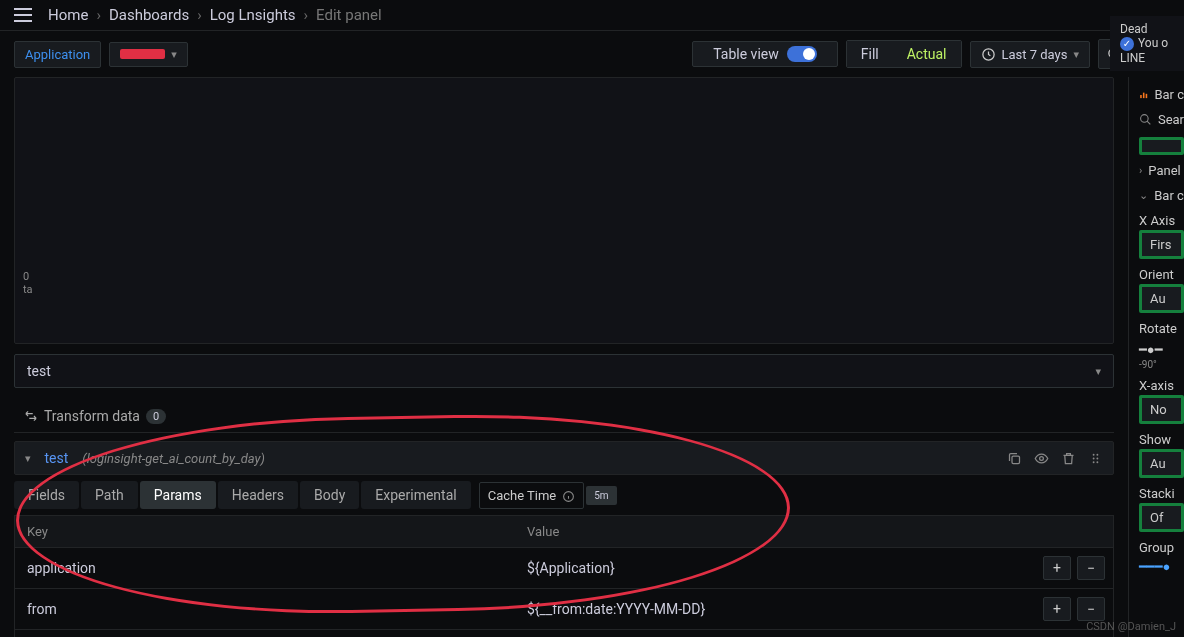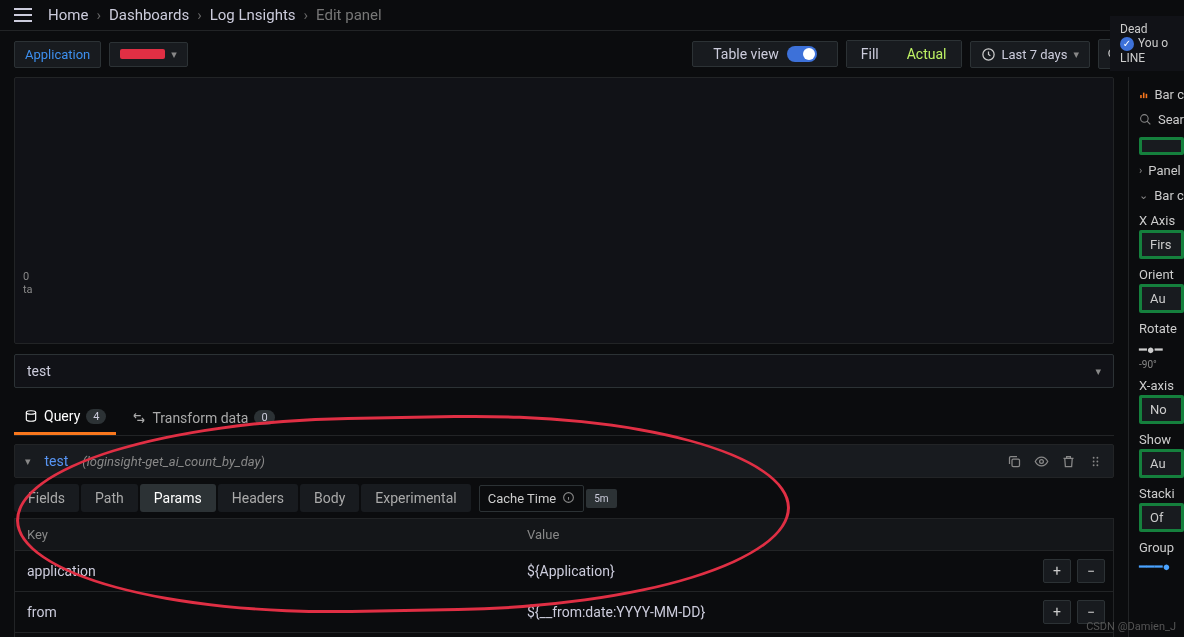--- a/index.html
+++ b/index.html
@@ -90,21 +90,21 @@
     display: flex;
     align-items: center;
     gap: 14px;
   }
   .query-name { color: #5794f2; font-size: 14px; }
   .query-desc { color: #888; font-style: italic; font-size: 13px; }
   .query-actions { margin-left: auto; display: flex; gap: 12px; color: #888; }
   .query-subtabs { display: flex; align-items: center; gap: 2px; margin-top: 6px; }
   .subtab { padding: 6px 14px; background: #181b1f; border-radius: 3px; cursor: pointer; color: #aaa; font-size: 14px; }
   .subtab.active { background: #2c3235; color: #fff; }
-  .cache-pill { display: flex; align-items: flex-start; gap: 6px; margin-left: 6px; border:1px solid #2c3235; border-radius:2px; padding:5px 8px; font-size:13px; color:#ccc; }
+  .cache-pill { display: flex; align-items: flex-end; gap: 6px; margin-left: 6px; border:1px solid #2c3235; border-radius:2px; padding:5px 8px; font-size:13px; color:#ccc; }
   .cache-mini { background:#2c3235; border-radius:2px; padding:4px 8px; font-size:10px; }
   .params-table { margin-top: 6px; border: 1px solid #222426; }
   .params-header { display: flex; background: #141619; }
   .params-header .col { padding: 8px 12px; color: #888; font-size: 13px; }
   .params-row { display: flex; border-top: 1px solid #222426; align-items: center; }
   .params-row .col { padding: 8px 12px; font-size: 14px; }
   .col.key { width: 500px; }
   .col.val { flex: 1; }
   .col.actions { display: flex; gap: 6px; padding-right: 8px; }
   .mini-btn { width: 28px; height: 24px; background: #181b1f; border: 1px solid #2c3235; border-radius: 2px; display: flex; align-items: center; justify-content: center; cursor: pointer; color:#ccc; }
@@ -214,28 +214,20 @@
         <div>ta</div>
       </div>
     </div>
 
     <div class="panel-title-select">
       <span>test</span>
       <span class="chevron">▾</span>
     </div>
 
     <div class="tabs-row">
-      <div class="tab active">
-        <svg width="14" height="14" viewBox="0 0 24 24" fill="none" stroke="#fff" stroke-width="2">
-            <ellipse cx="12" cy="6" rx="8" ry="3"></ellipse>
-            <path d="M4 6v12c0 1.7 3.6 3 8 3s8-1.3 8-3V6"></path>
-          </svg>
-        <span>Query</span>
-        <span class="badge">4</span>
-      </div>
       <div class="tab">
         <svg width="14" height="14" viewBox="0 0 24 24" fill="none" stroke="#aaa" stroke-width="2">
             <path d="M3 8h12M3 8l4-4M3 8l4 4M21 16H9M21 16l-4-4M21 16l-4 4"></path>
           </svg>
         <span>Transform data</span>
         <span class="badge">0</span>
       </div>
     </div>
 
     <div class="query-row">

